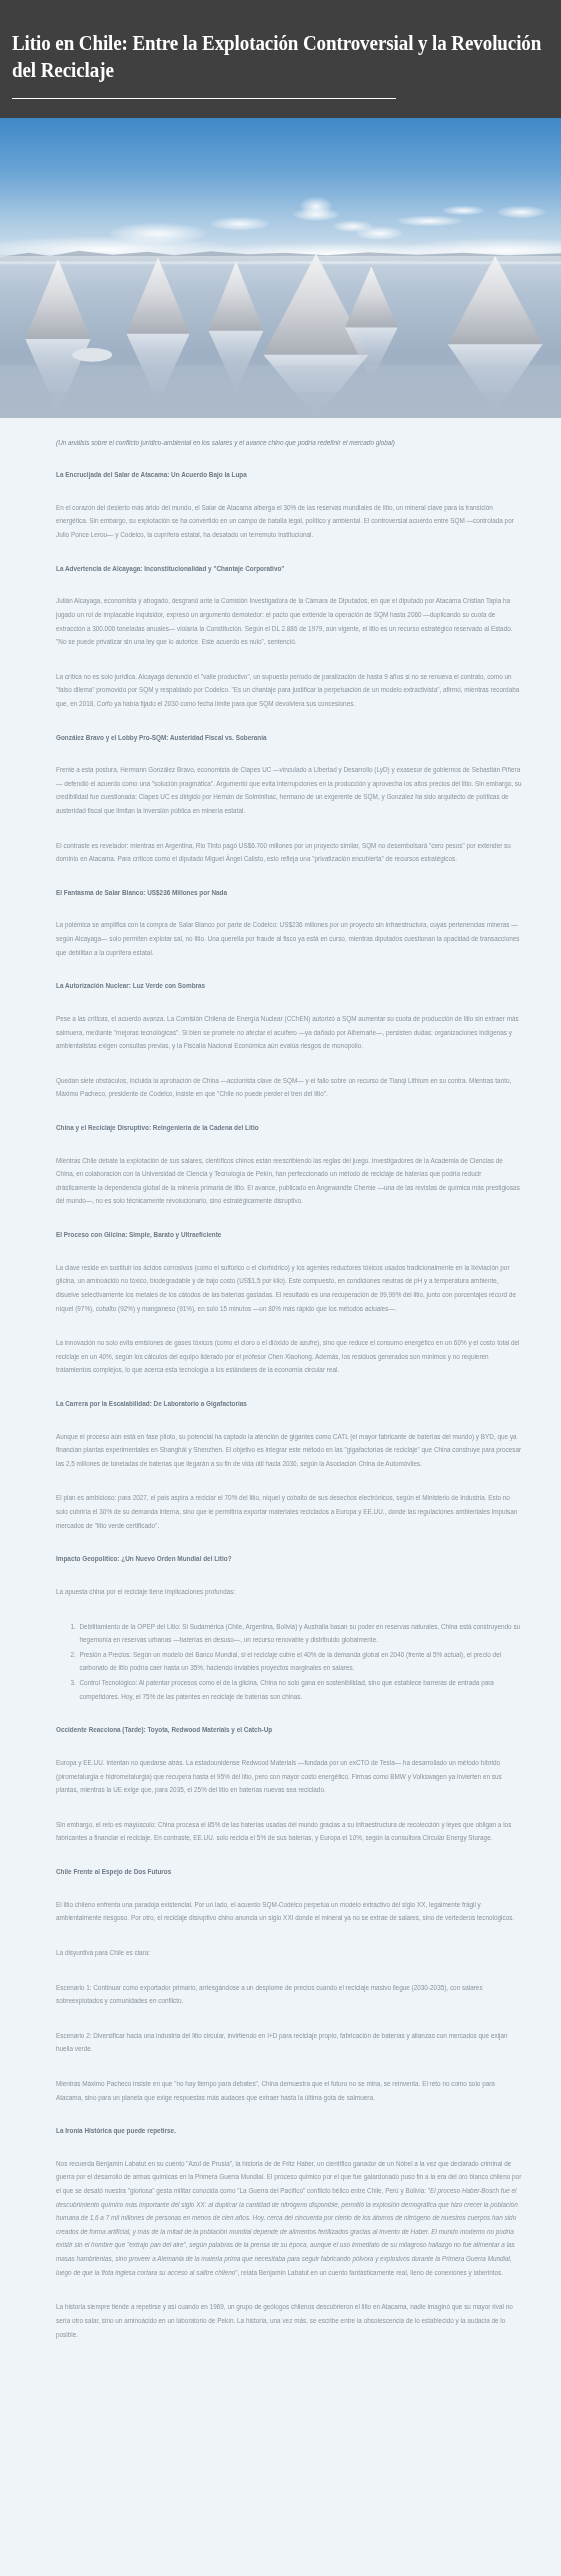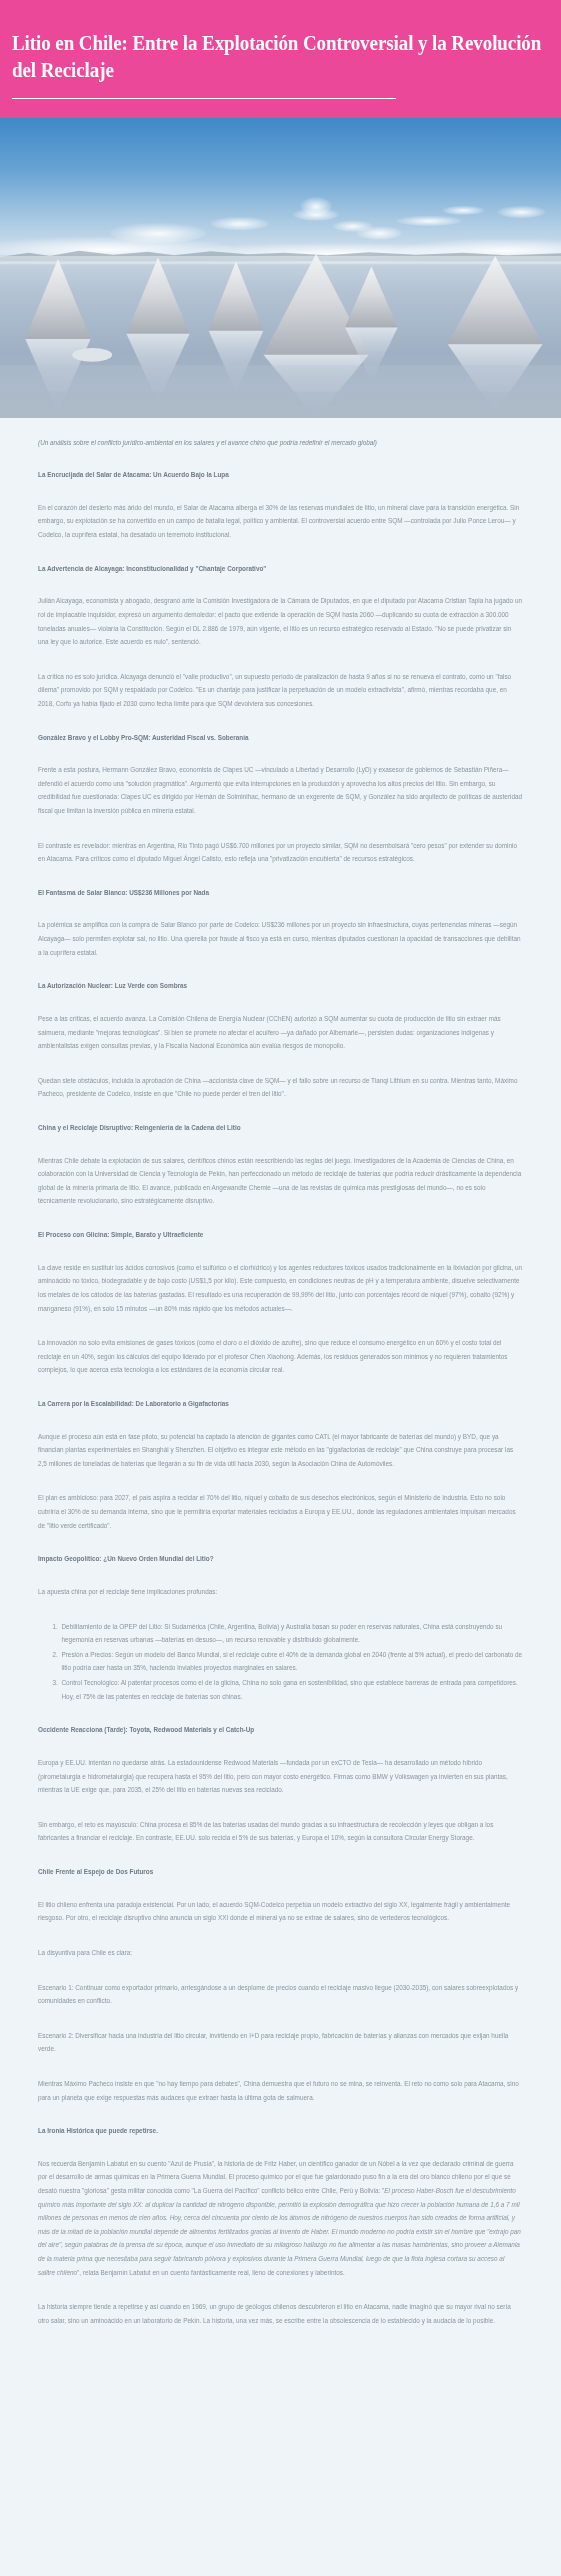--- a/index.html
+++ b/index.html
@@ -9,21 +9,21 @@
   }
   body {
     width: 561px;
     background: #eff4f8;
     font-family: "Liberation Sans", "DejaVu Sans", sans-serif;
     -webkit-font-smoothing: antialiased;
   }
 
   
   .hero {
-    background: #ec4899;
+    background: #404040;
     padding: 29.5px 11.6px 0 11.6px;
     box-sizing: border-box;
   }
   .hero-title {
     margin: 0;
     color: #ffffff;
     font-family: "Liberation Serif", "DejaVu Serif", serif;
     font-weight: 700;
     font-size: 21.6px;
     line-height: 1.26;
@@ -55,20 +55,21 @@
   .hero-figure svg {
     display: block;
     width: 561px;
     height: 300px;
   }
 
   
   .article {
     padding: 20px 38px 37px 38px;
     box-sizing: border-box;
+    margin-left: 18px;
   }
   .lede {
     font-style: italic;
     font-size: 7.1px;
     line-height: 1.55;
     color: #7c8792;
     margin: 0 0 21px 0;
     transform: scaleX(0.90);
     transform-origin: left center;
     width: 111%;

